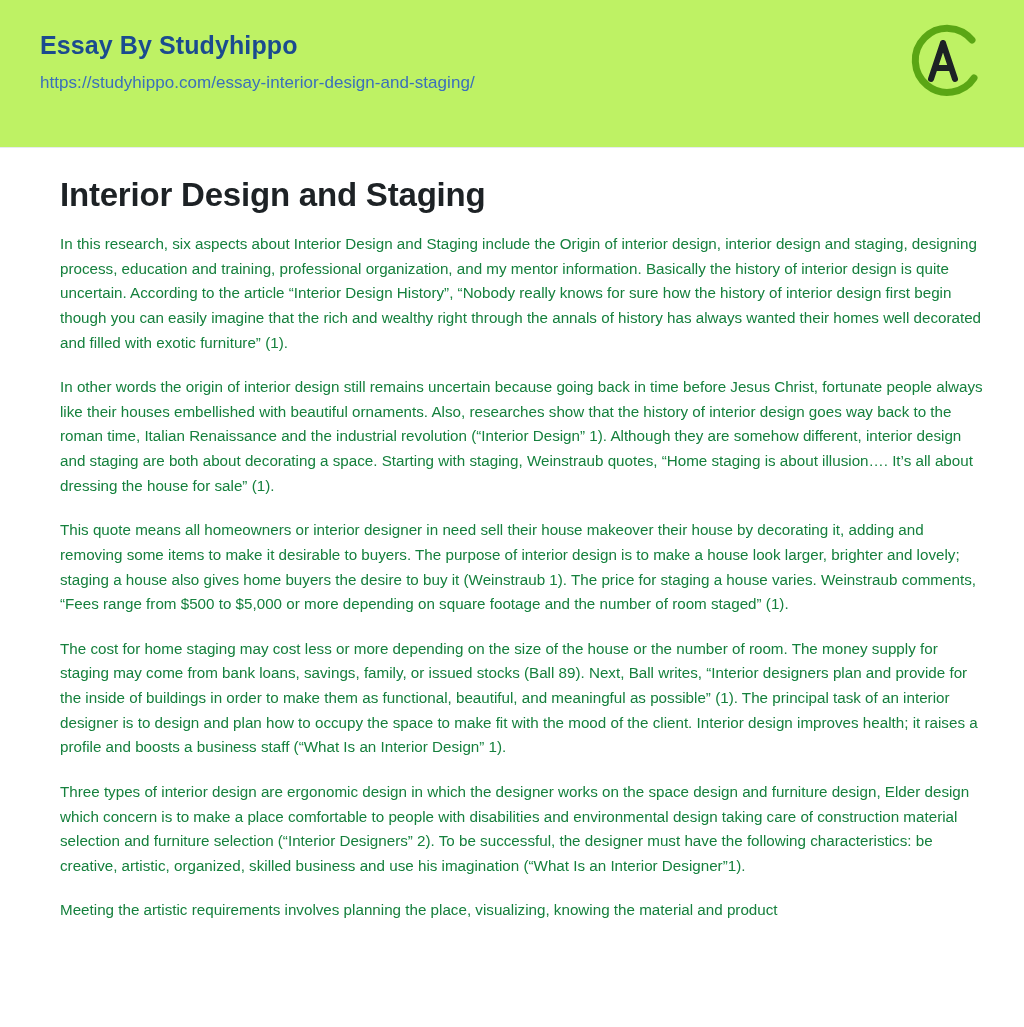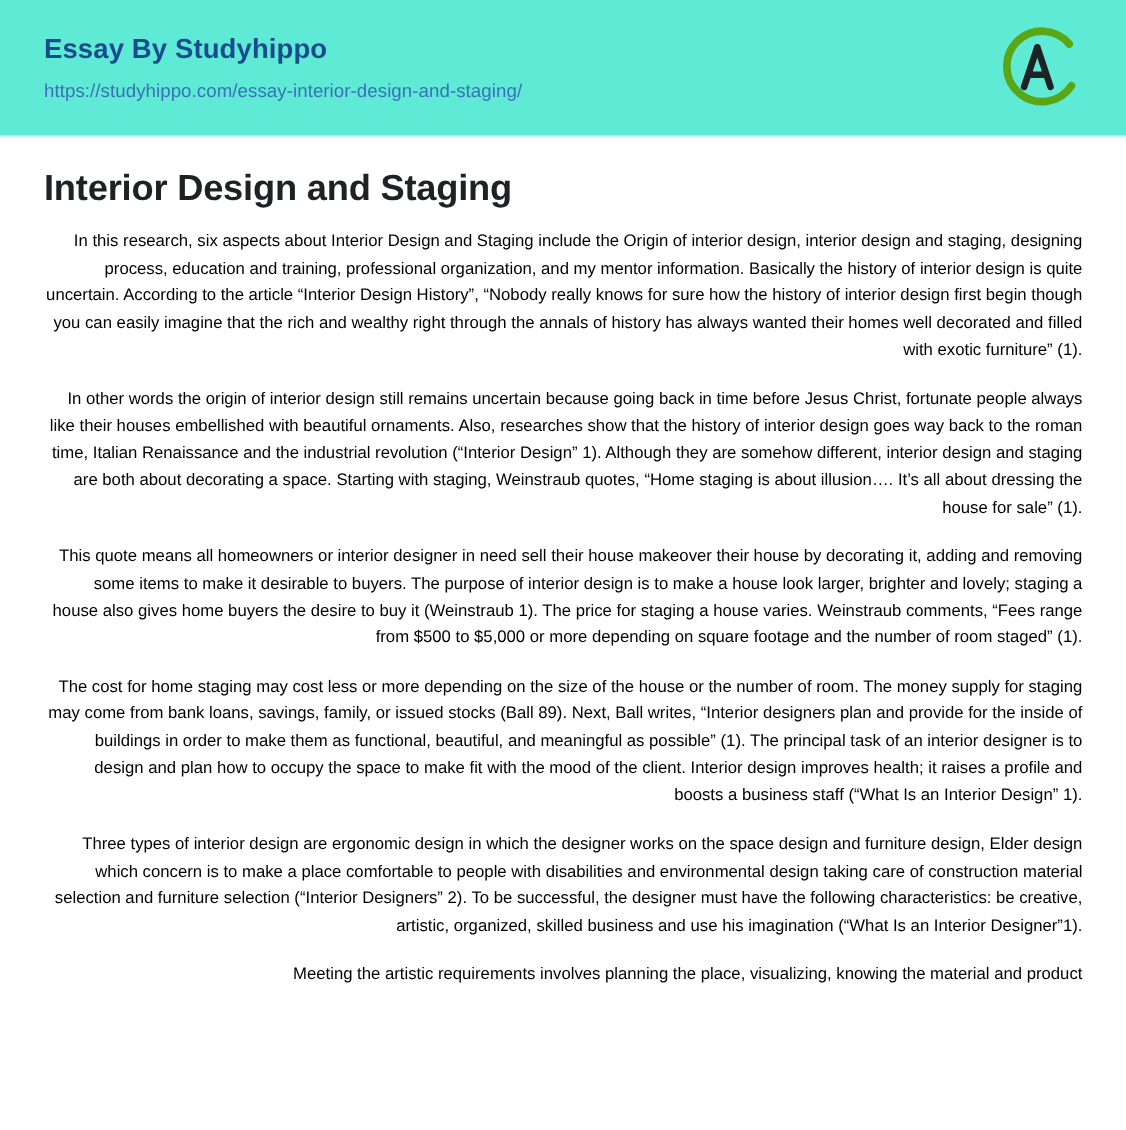--- a/index.html
+++ b/index.html
@@ -15,22 +15,22 @@
     overflow: hidden;
   }
   .page {
     width: 1024px;
     height: 1027px;
     position: relative;
     box-sizing: border-box;
   }
   
   .header {
-    height: 124px;
-    background: #5eead4;
+    height: 148px;
+    background: #bef264;
     border-bottom: 1px solid #e6ebf0;
     box-sizing: border-box;
     position: relative;
     padding: 32px 40px 0 40px;
   }
   .brand {
     font-size: 25px;
     font-weight: bold;
     color: #1b4b8f;
     letter-spacing: 0.1px;
@@ -45,35 +45,35 @@
   }
   .logo {
     position: absolute;
     right: 42px;
     top: 22px;
     width: 78px;
     height: 78px;
   }
   
   .article {
-    padding: 28px 40px 0 40px;
+    padding: 28px 40px 0 60px;
   }
   .title {
     font-size: 33px;
     font-weight: bold;
     color: #1d2225;
     margin: 0 0 18px 0;
     letter-spacing: -0.2px;
   }
   .para {
     font-size: 15.2px;
     line-height: 1.62;
-    color: #000000;
+    color: #15803d;
     margin: 0 0 20px 0;
-    text-align: right;
+    text-align: left;
   }
   .para:last-child {
     margin-bottom: 0;
   }
 </style>
 </head>
 <body>
 
 <div class="page">
 

